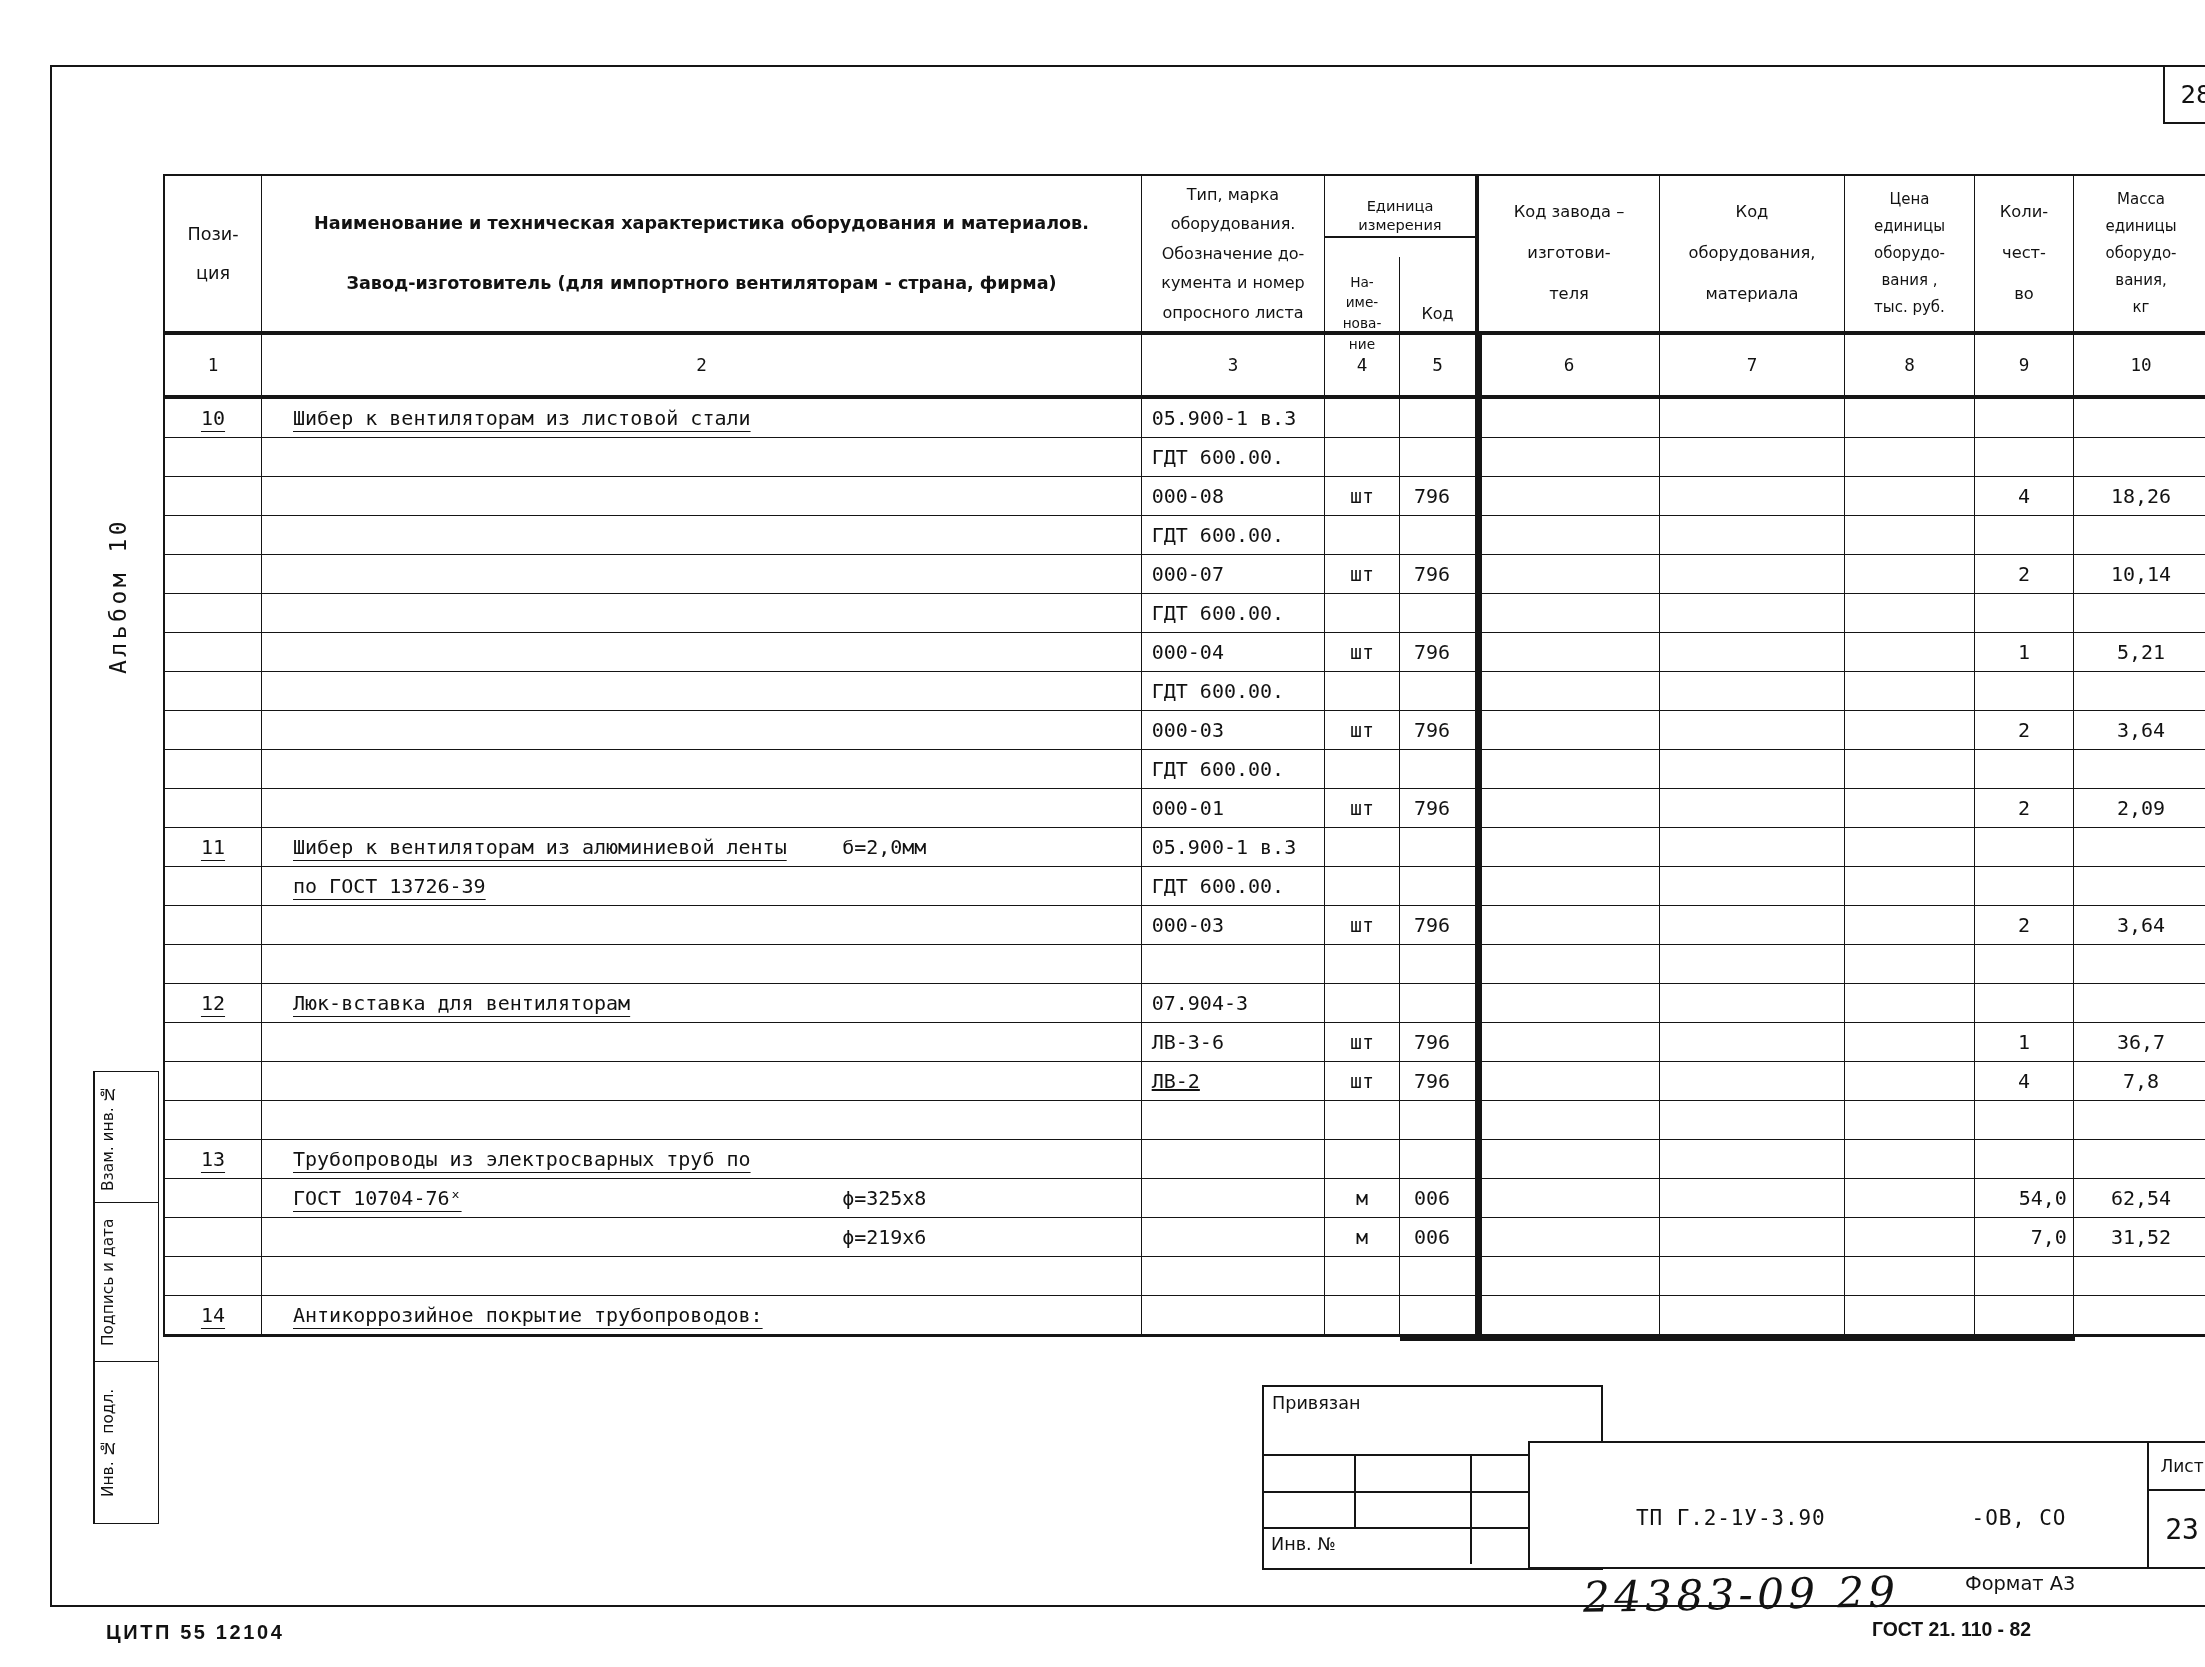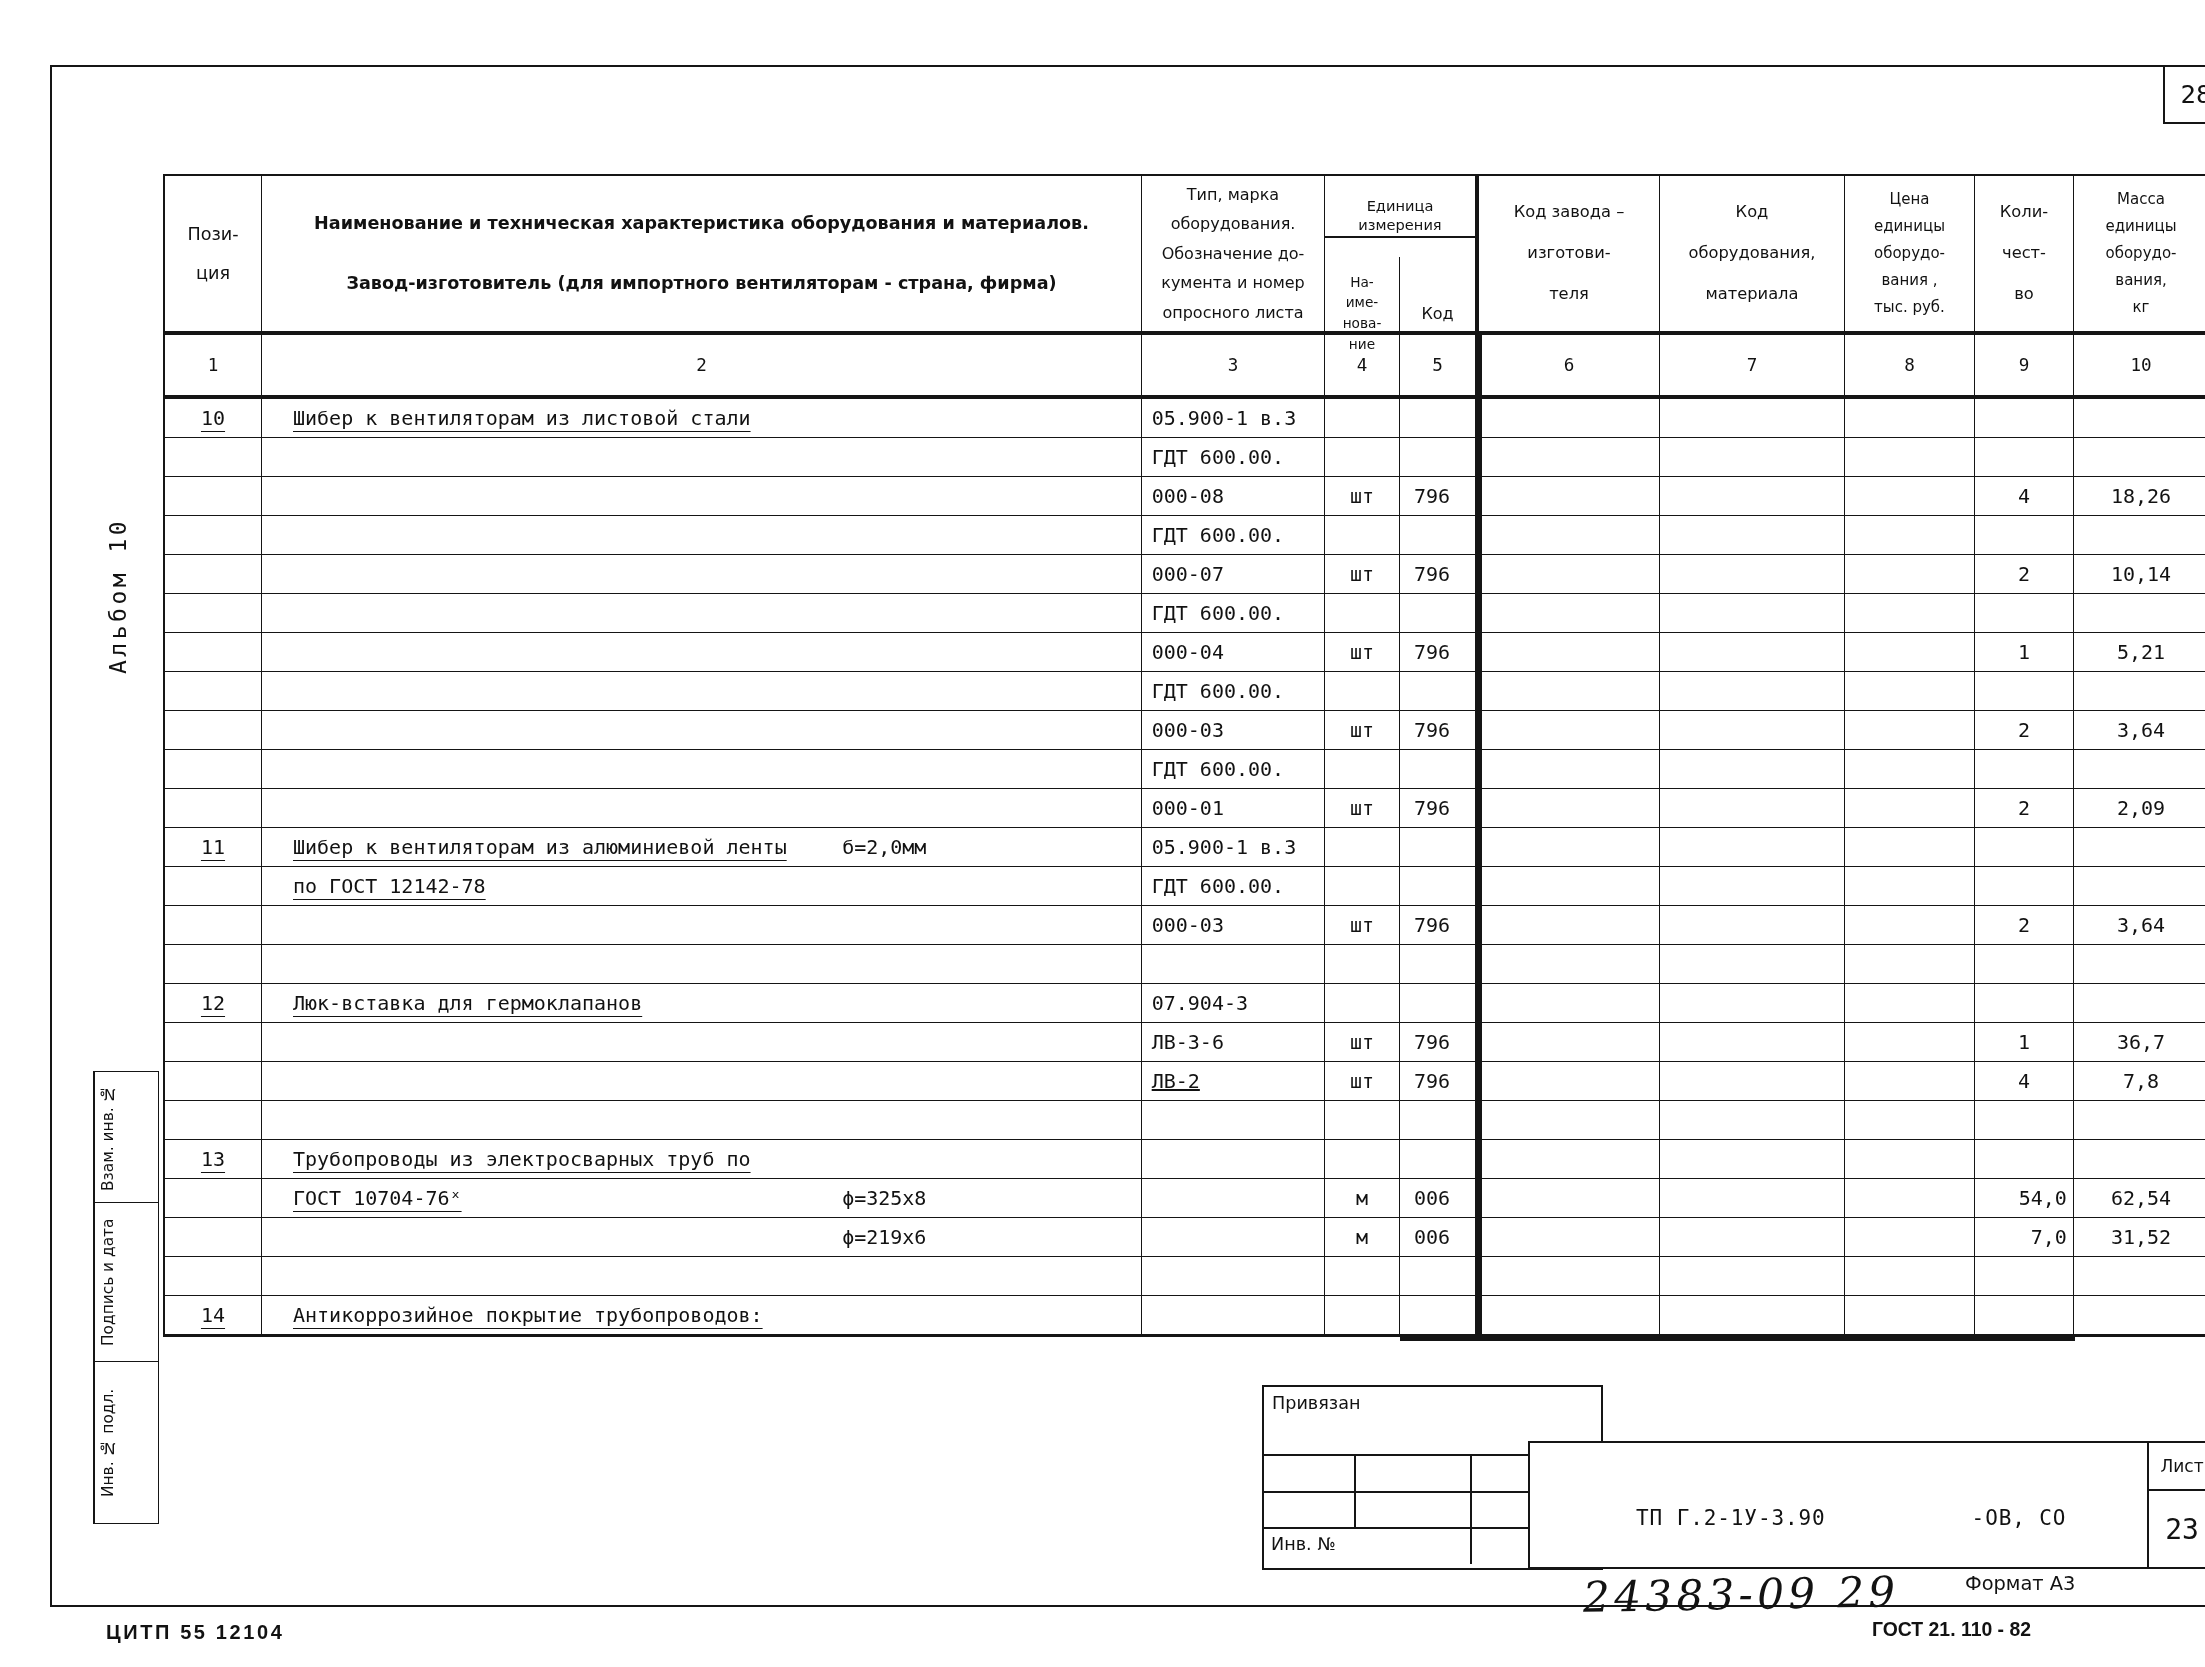--- a/index.html
+++ b/index.html
@@ -287,21 +287,21 @@
       <div class="bcell colc3" style="grid-area: 14 / 3;">05.900-1 в.3</div>
       <div class="bcell colc4" style="grid-area: 14 / 4;"></div>
       <div class="bcell colc5 thick-r" style="grid-area: 14 / 5;"></div>
       <div class="bcell colc6" style="grid-area: 14 / 6;"></div>
       <div class="bcell colc7" style="grid-area: 14 / 7;"></div>
       <div class="bcell colc8" style="grid-area: 14 / 8;"></div>
       <div class="bcell colc9" style="grid-area: 14 / 9;"></div>
       <div class="bcell colc10" style="grid-area: 14 / 10;"></div>
       <div class="bcell colc1" style="grid-area: 15 / 1;"></div>
       <div class="bcell colc2" style="grid-area: 15 / 2;">
-        <span class="u">по ГОСТ 12142-78</span>
+        <span class="u">по ГОСТ 13726-39</span>
       </div>
       <div class="bcell colc3" style="grid-area: 15 / 3;">ГДТ 600.00.</div>
       <div class="bcell colc4" style="grid-area: 15 / 4;"></div>
       <div class="bcell colc5 thick-r" style="grid-area: 15 / 5;"></div>
       <div class="bcell colc6" style="grid-area: 15 / 6;"></div>
       <div class="bcell colc7" style="grid-area: 15 / 7;"></div>
       <div class="bcell colc8" style="grid-area: 15 / 8;"></div>
       <div class="bcell colc9" style="grid-area: 15 / 9;"></div>
       <div class="bcell colc10" style="grid-area: 15 / 10;"></div>
       <div class="bcell colc1" style="grid-area: 16 / 1;"></div>
@@ -319,21 +319,21 @@
       <div class="bcell colc3" style="grid-area: 17 / 3;"></div>
       <div class="bcell colc4" style="grid-area: 17 / 4;"></div>
       <div class="bcell colc5 thick-r" style="grid-area: 17 / 5;"></div>
       <div class="bcell colc6" style="grid-area: 17 / 6;"></div>
       <div class="bcell colc7" style="grid-area: 17 / 7;"></div>
       <div class="bcell colc8" style="grid-area: 17 / 8;"></div>
       <div class="bcell colc9" style="grid-area: 17 / 9;"></div>
       <div class="bcell colc10" style="grid-area: 17 / 10;"></div>
       <div class="bcell colc1 u" style="grid-area: 18 / 1;">12</div>
       <div class="bcell colc2" style="grid-area: 18 / 2;">
-        <span class="u">Люк-вставка для гермоклапанов</span>
+        <span class="u">Люк-вставка для вентиляторам</span>
       </div>
       <div class="bcell colc3" style="grid-area: 18 / 3;">07.904-3</div>
       <div class="bcell colc4" style="grid-area: 18 / 4;"></div>
       <div class="bcell colc5 thick-r" style="grid-area: 18 / 5;"></div>
       <div class="bcell colc6" style="grid-area: 18 / 6;"></div>
       <div class="bcell colc7" style="grid-area: 18 / 7;"></div>
       <div class="bcell colc8" style="grid-area: 18 / 8;"></div>
       <div class="bcell colc9" style="grid-area: 18 / 9;"></div>
       <div class="bcell colc10" style="grid-area: 18 / 10;"></div>
       <div class="bcell colc1" style="grid-area: 19 / 1;"></div>

